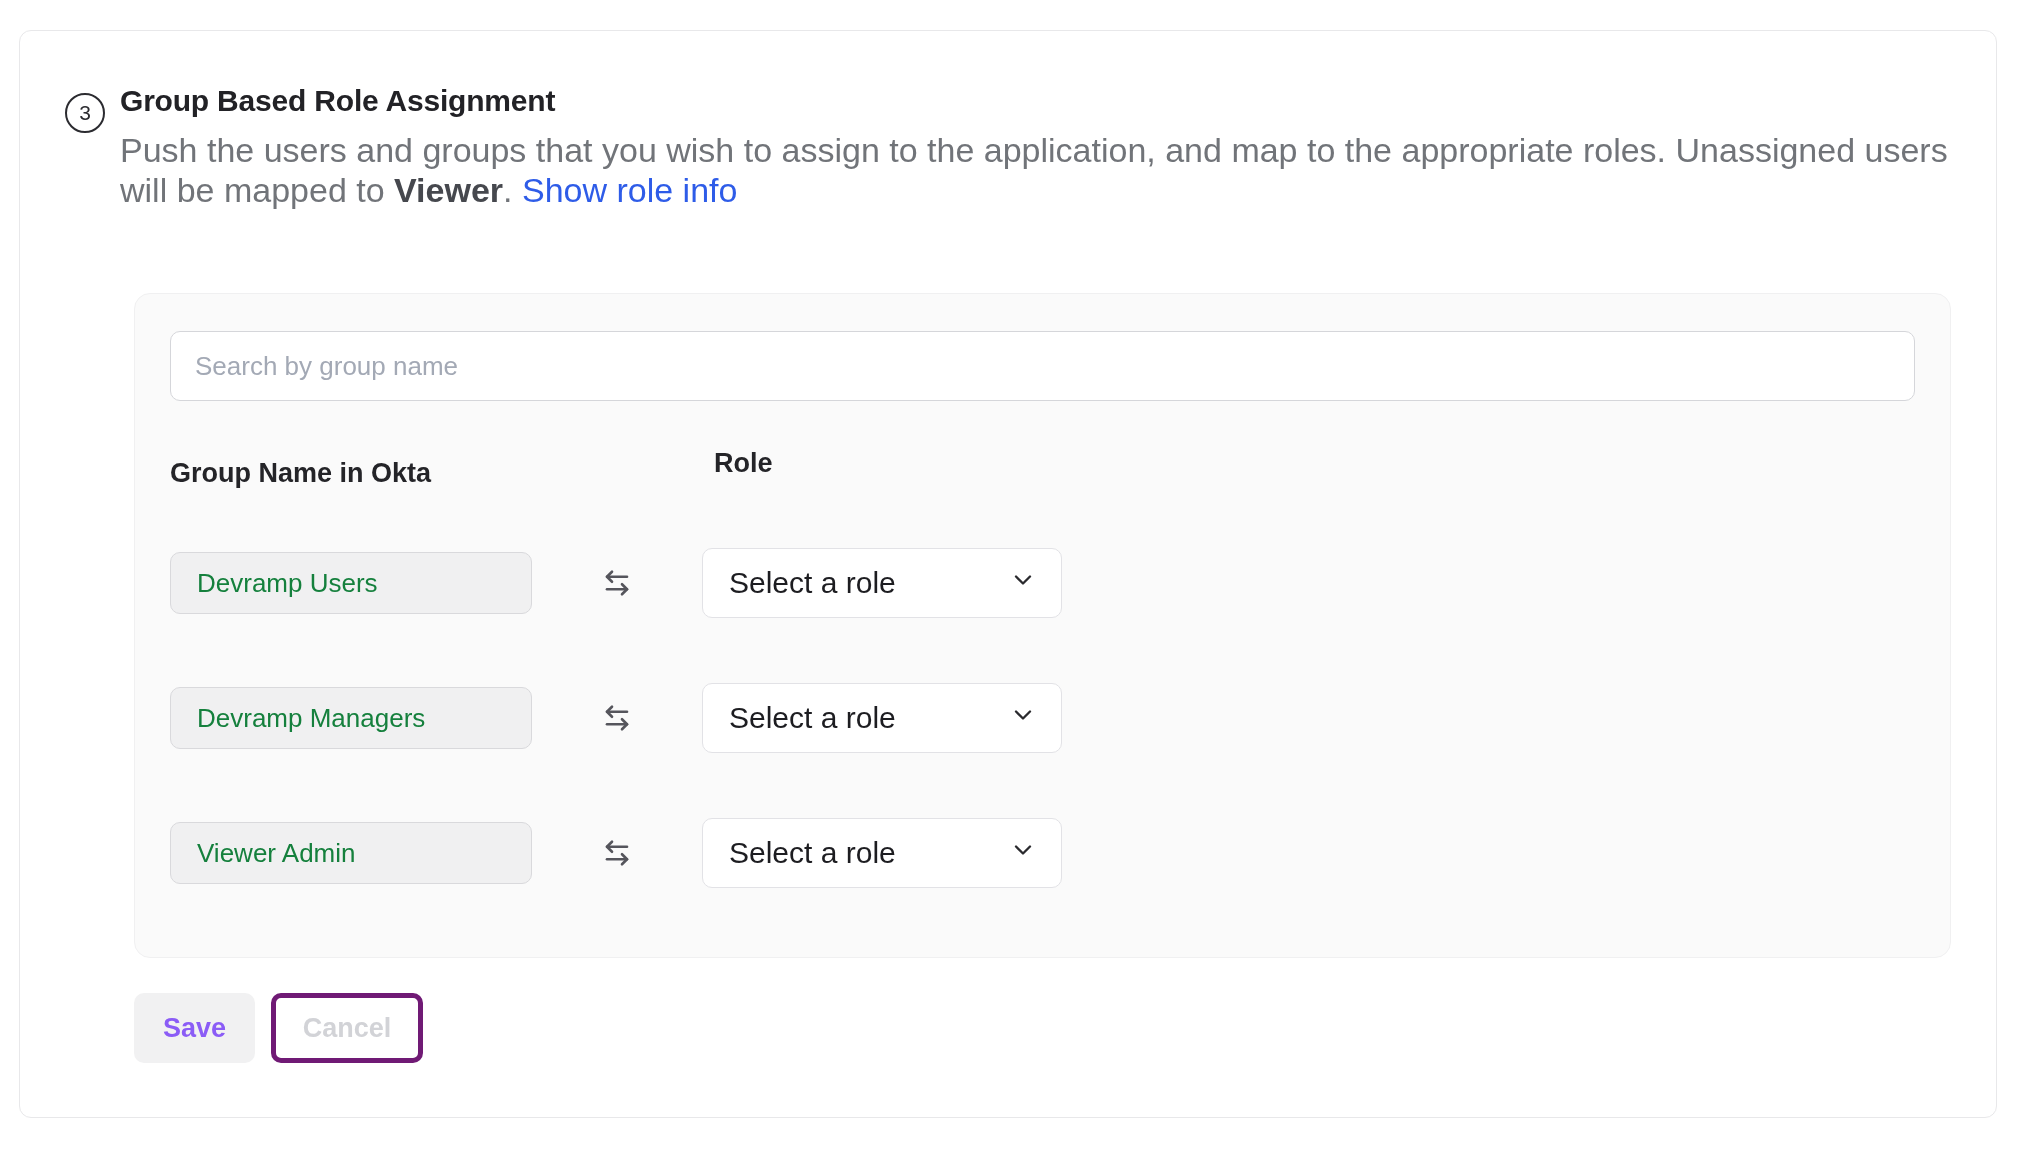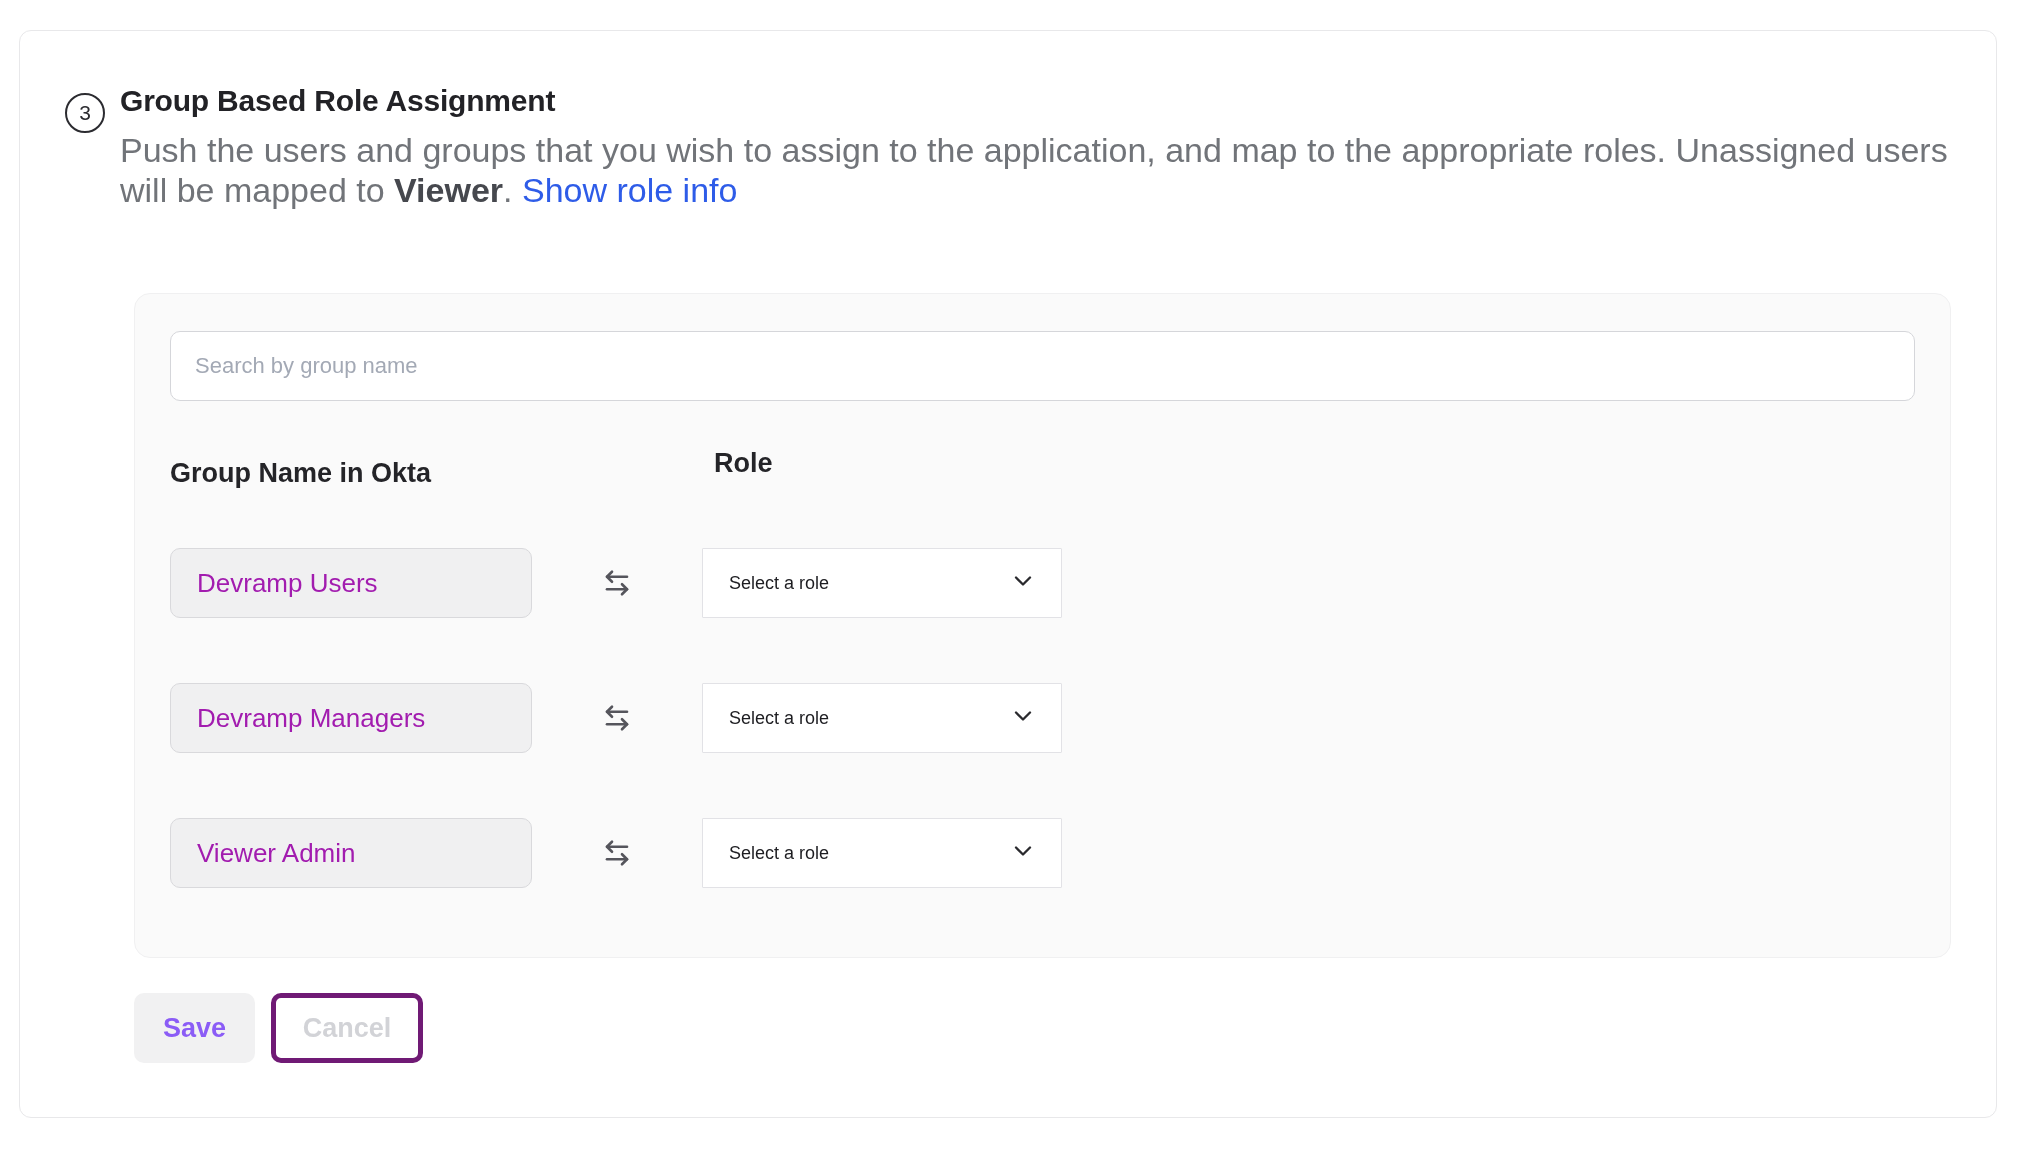--- a/index.html
+++ b/index.html
@@ -29,46 +29,46 @@
 
   
   .panel {
     margin-top:83px; margin-left:69px; width:1817px; height:665px;
     background:#fafafa; border:1px solid #f0f0f1; border-radius:16px;
     padding:37px 35px 0 35px;
   }
   .search-input {
     width:100%; height:70px; background:#ffffff;
     border:1px solid #d5d6da; border-radius:10px;
-    padding:0 24px; font-size:22px; color:#27272a; outline:none;
+    padding:0 24px; font-size:26px; color:#27272a; outline:none;
     font-family:"Liberation Sans", sans-serif;
   }
   .search-input::placeholder { color:#a3a9b5; }
 
   .col-group { width:362px; flex:none; }
   .col-arrow { width:170px; flex:none; display:flex; align-items:center; justify-content:center; }
   .col-role  { width:360px; flex:none; }
 
   .grid-headers { display:flex; margin-top:56px; align-items:center; height:32px; }
   .grid-headers .hdr { font-size:27px; font-weight:700; color:#242428; }
   .hdr-role { padding-left:12px; position:relative; top:-10px; }
 
   .map-row { display:flex; align-items:center; margin-top:65px; height:70px; }
   .map-row.first { margin-top:59px; }
   .group-box {
-    width:362px; height:70px; background:#f0f0f1;
+    width:362px; height:62px; background:#f0f0f1;
     border:1px solid #d9d9dc; border-radius:10px;
     display:flex; align-items:center; padding:12px 26px;
-    font-size:26px; color:#a21caf;
+    font-size:26px; color:#15803d;
   }
   .role-select {
     width:360px; height:70px; background:#ffffff;
-    border:1px solid #e2e2e6; border-radius:1px;
+    border:1px solid #e2e2e6; border-radius:10px;
     display:flex; align-items:center; justify-content:space-between;
-    padding:0 24px 0 26px; font-size:18px; color:#1d1d21; cursor:pointer;
+    padding:0 24px 0 26px; font-size:30px; color:#1d1d21; cursor:pointer;
   }
   .swap-icon svg { display:block; }
 
   
   .actions { margin-top:35px; margin-left:69px; display:flex; gap:16px; }
   .btn {
     height:70px; border-radius:10px; font-size:27px; font-weight:700;
     font-family:"Liberation Sans", sans-serif;
     display:flex; align-items:center; justify-content:center;
   }

